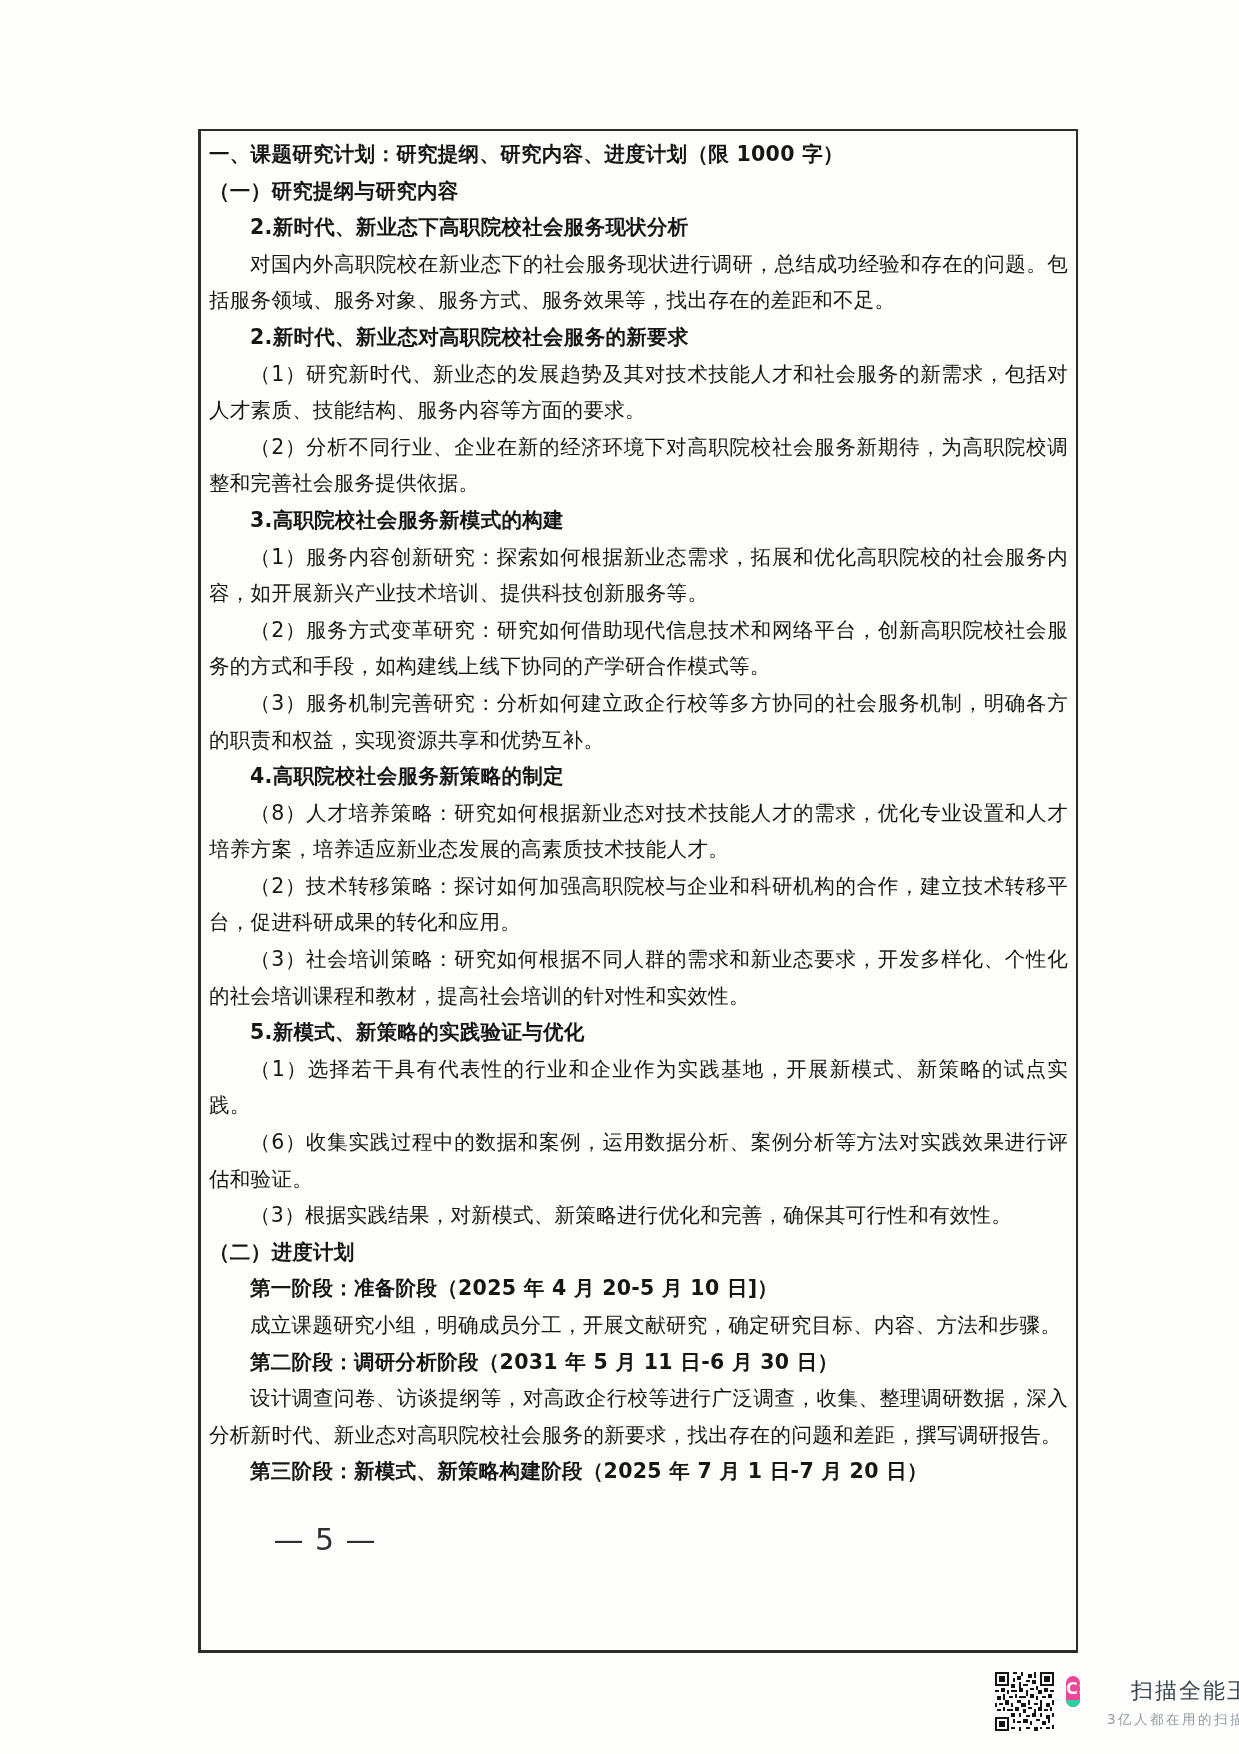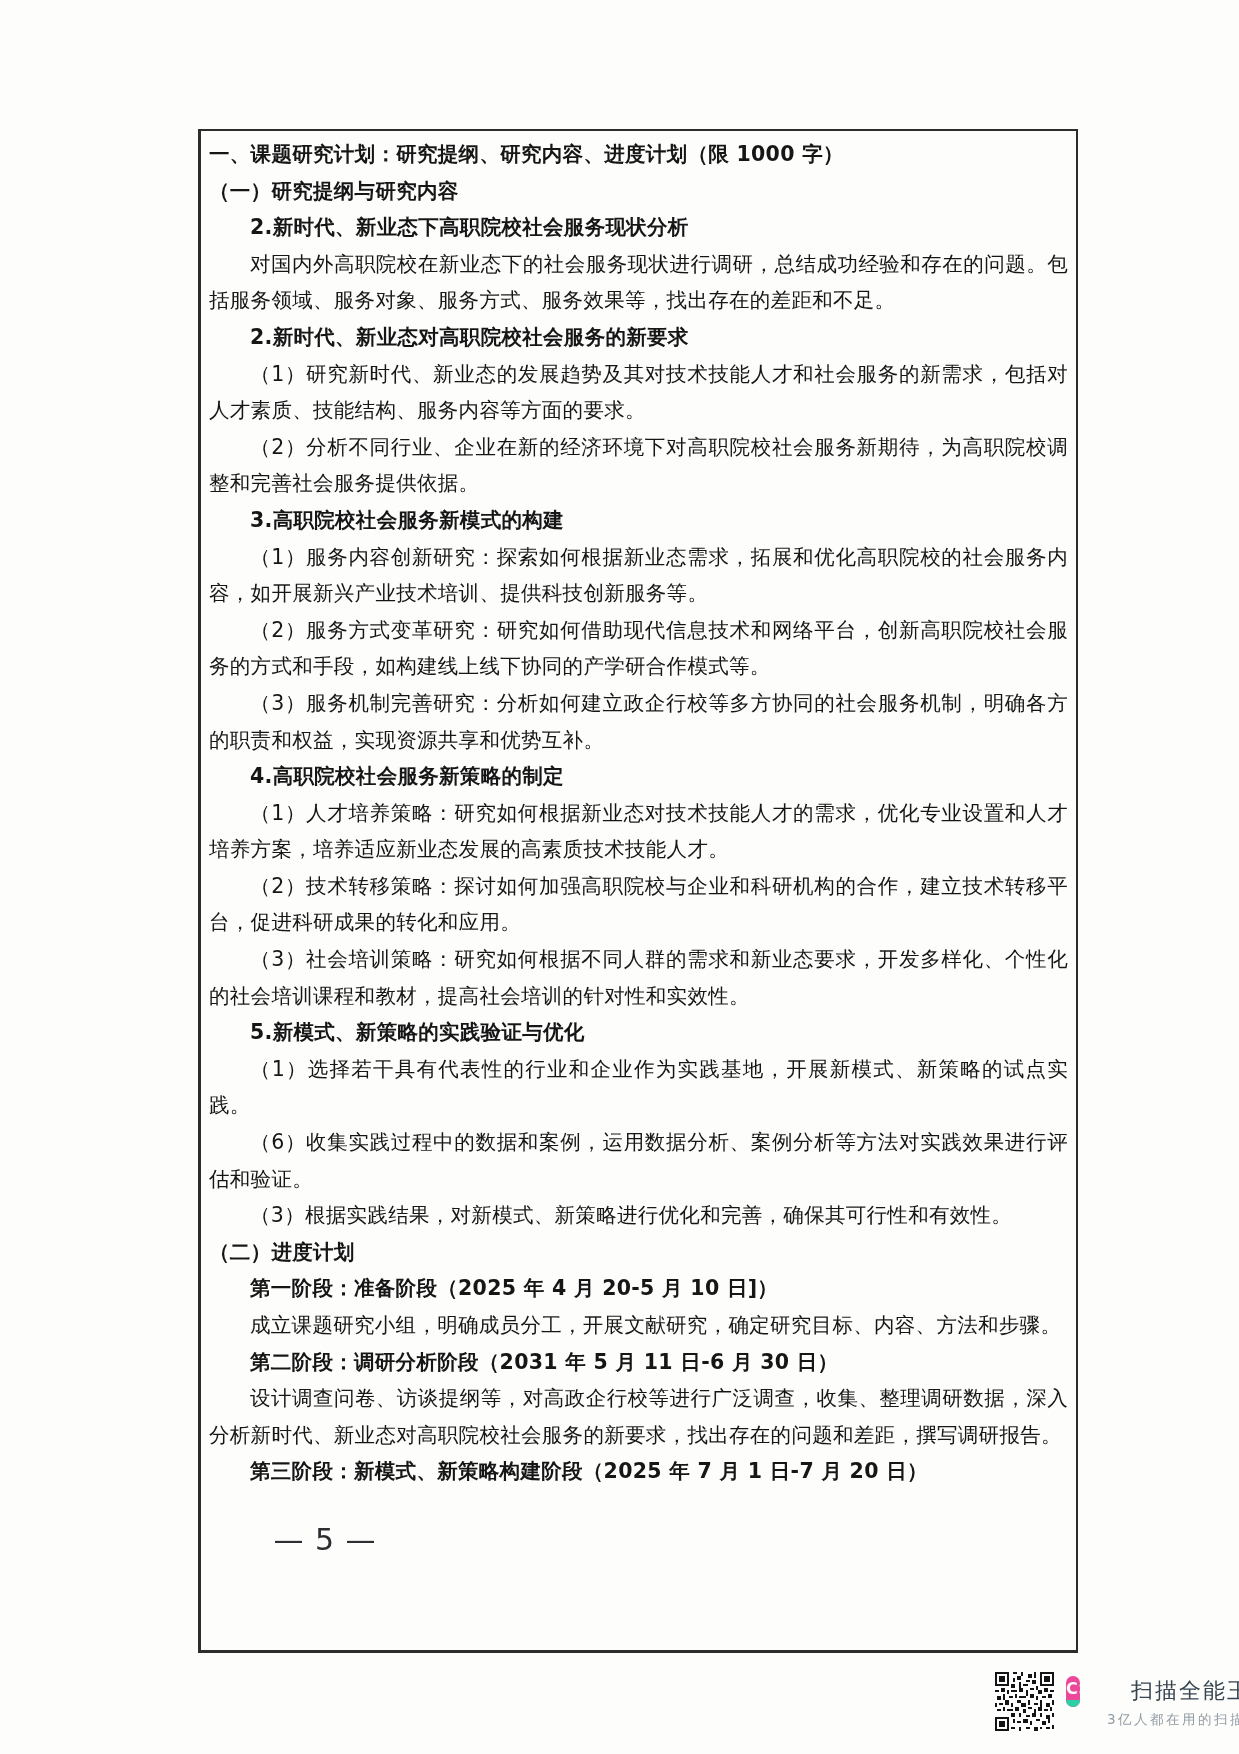--- a/index.html
+++ b/index.html
@@ -71,21 +71,21 @@
   <p class="h-indent">2.新时代、新业态下高职院校社会服务现状分析</p>
   <p class="body">对国内外高职院校在新业态下的社会服务现状进行调研，总结成功经验和存在的问题。包括服务领域、服务对象、服务方式、服务效果等，找出存在的差距和不足。</p>
   <p class="h-indent">2.新时代、新业态对高职院校社会服务的新要求</p>
   <p class="body">（1）研究新时代、新业态的发展趋势及其对技术技能人才和社会服务的新需求，包括对人才素质、技能结构、服务内容等方面的要求。</p>
   <p class="body">（2）分析不同行业、企业在新的经济环境下对高职院校社会服务新期待，为高职院校调整和完善社会服务提供依据。</p>
   <p class="h-indent">3.高职院校社会服务新模式的构建</p>
   <p class="body">（1）服务内容创新研究：探索如何根据新业态需求，拓展和优化高职院校的社会服务内容，如开展新兴产业技术培训、提供科技创新服务等。</p>
   <p class="body">（2）服务方式变革研究：研究如何借助现代信息技术和网络平台，创新高职院校社会服务的方式和手段，如构建线上线下协同的产学研合作模式等。</p>
   <p class="body">（3）服务机制完善研究：分析如何建立政企行校等多方协同的社会服务机制，明确各方的职责和权益，实现资源共享和优势互补。</p>
   <p class="h-indent">4.高职院校社会服务新策略的制定</p>
-  <p class="body">（1）人才培养策略：研究如何根据新业态对技术技能人才的需求，优化专业设置和人才培养方案，培养适应新业态发展的高素质技术技能人才。</p>
+  <p class="body">（8）人才培养策略：研究如何根据新业态对技术技能人才的需求，优化专业设置和人才培养方案，培养适应新业态发展的高素质技术技能人才。</p>
   <p class="body">（2）技术转移策略：探讨如何加强高职院校与企业和科研机构的合作，建立技术转移平台，促进科研成果的转化和应用。</p>
   <p class="body">（3）社会培训策略：研究如何根据不同人群的需求和新业态要求，开发多样化、个性化的社会培训课程和教材，提高社会培训的针对性和实效性。</p>
   <p class="h-indent">5.新模式、新策略的实践验证与优化</p>
   <p class="body">（1）选择若干具有代表性的行业和企业作为实践基地，开展新模式、新策略的试点实践。</p>
   <p class="body">（6）收集实践过程中的数据和案例，运用数据分析、案例分析等方法对实践效果进行评估和验证。</p>
   <p class="body">（3）根据实践结果，对新模式、新策略进行优化和完善，确保其可行性和有效性。</p>
   <p class="h-flush">（二）进度计划</p>
   <p class="h-indent">第一阶段：准备阶段（2025 年 4 月 20-5 月 10 日]）</p>
   <p class="body">成立课题研究小组，明确成员分工，开展文献研究，确定研究目标、内容、方法和步骤。</p>
   <p class="h-indent">第二阶段：调研分析阶段（2031 年 5 月 11 日-6 月 30 日）</p>

